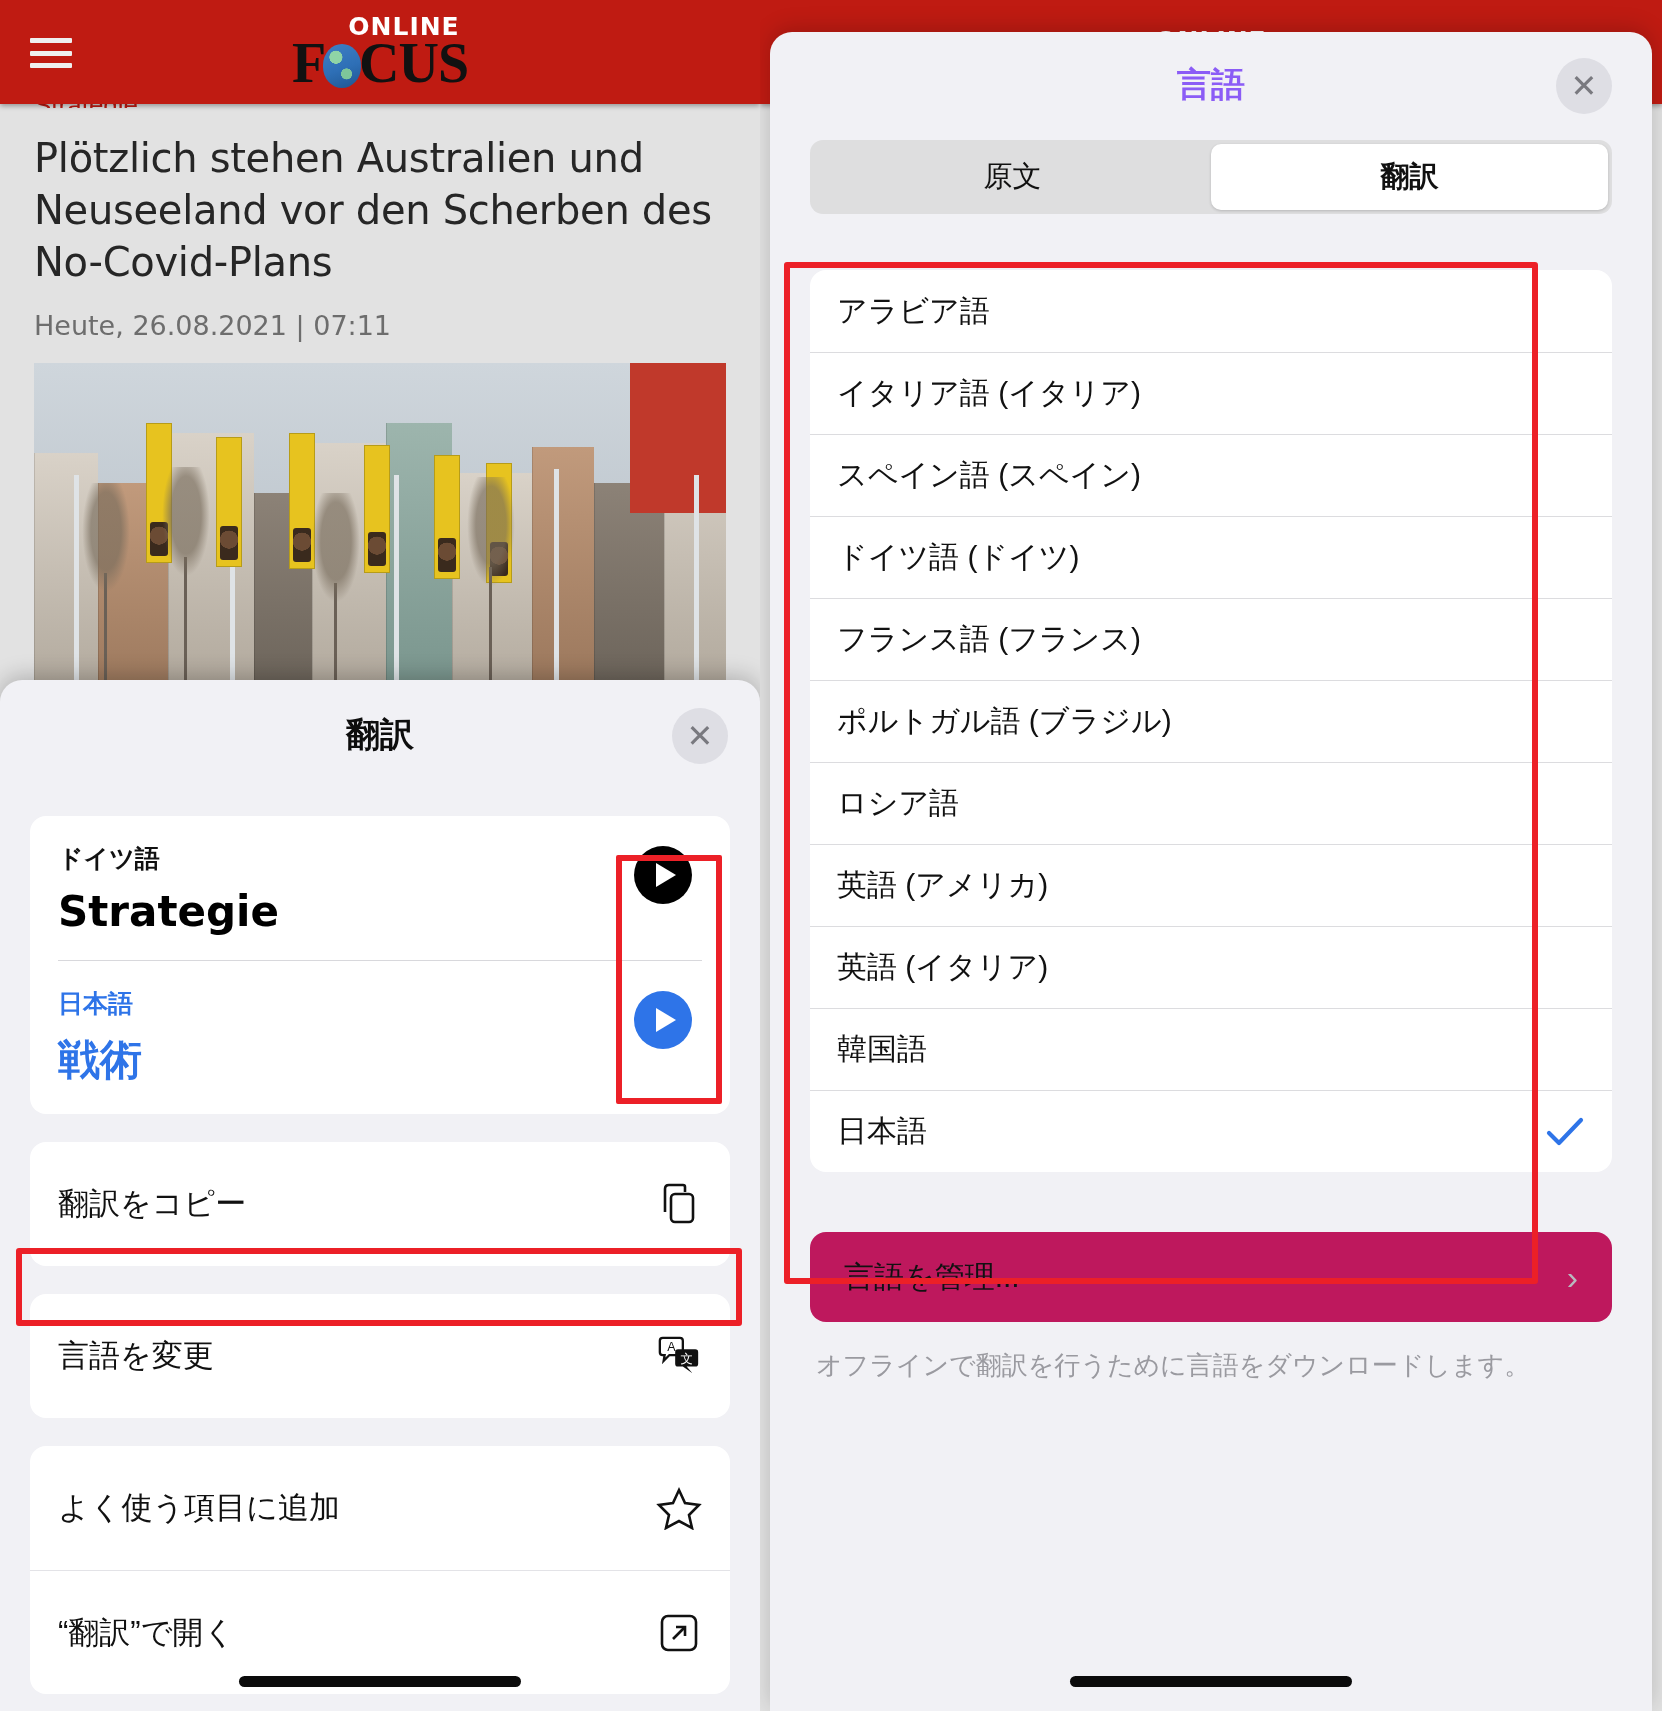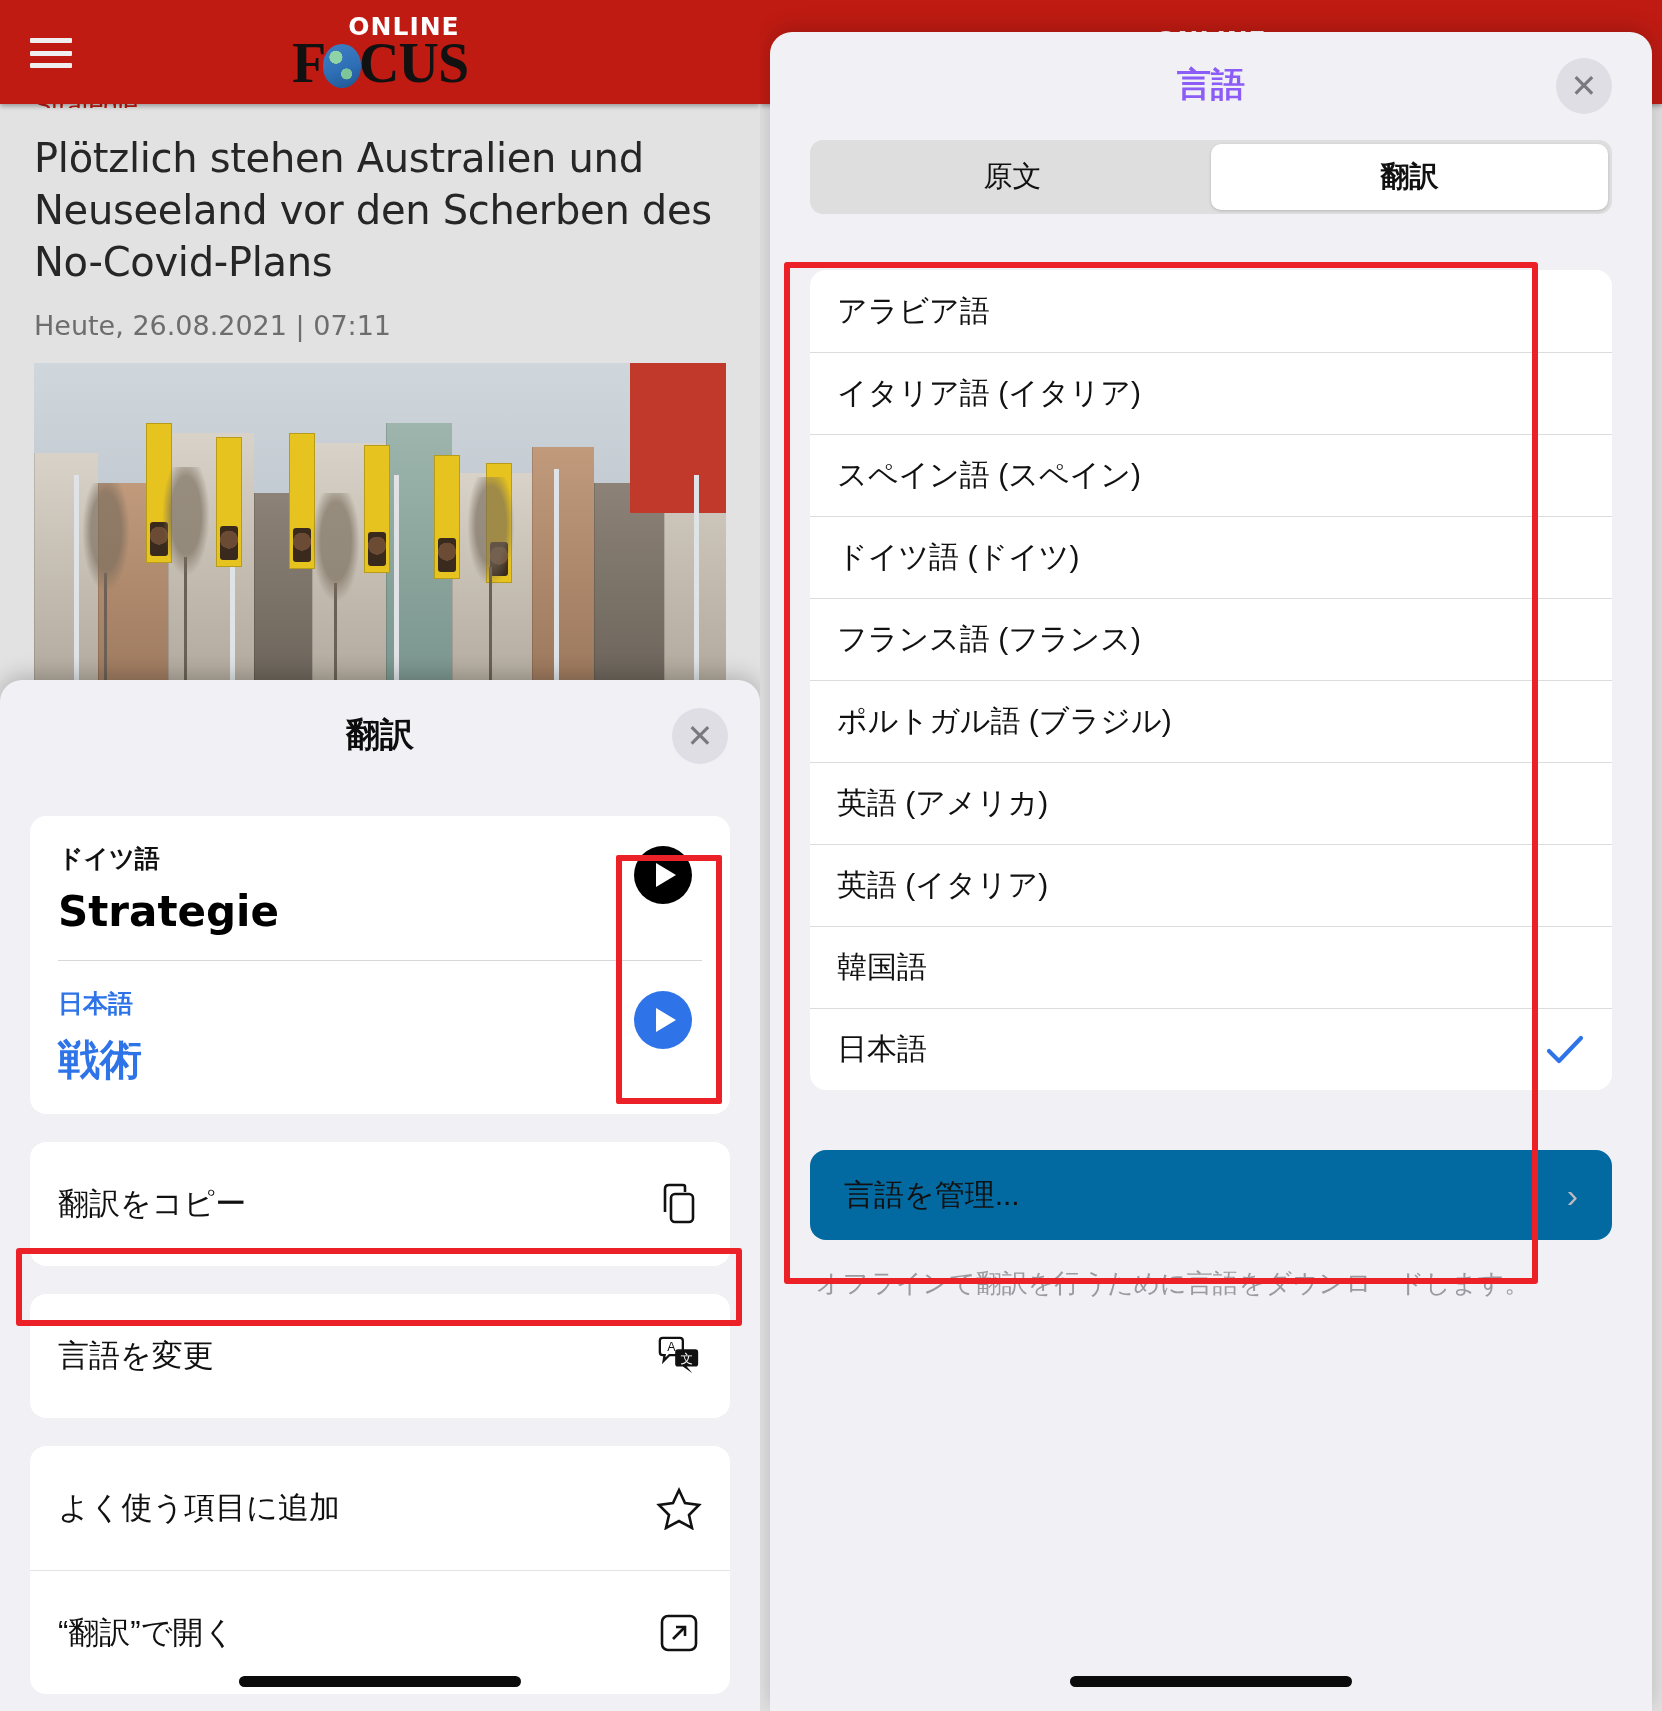--- a/index.html
+++ b/index.html
@@ -242,21 +242,21 @@
     width: 40px; height: 40px; color:#2e74e8;
     display:flex; align-items:center; justify-content:center;
   }
   .hl-langlist {
     position:absolute; left: 24px; top: 262px;
     width: 754px; height: 1022px;
     border: 6px solid #ec2027; border-radius: 3px;
     pointer-events:none; z-index: 9;
   }
   .manage-card {
-    background:#0369a1; border-radius: 16px; margin-top: 60px; overflow:hidden;
+    background:#be185d; border-radius: 16px; margin-top: 60px; overflow:hidden;
   }
   .manage-row {
     display:flex; align-items:center; justify-content:space-between;
     height: 90px; padding: 0 34px; cursor:pointer;
   }
   .manage-label { font-size: 30px; color:#111; }
   .chev { color:#b9b9bf; font-size: 34px; line-height:1; }
   .manage-note {
     margin-top: 26px; padding: 0 6px;
     font-size: 26px; color:#9a9aa0; line-height: 1.35;
@@ -426,20 +426,23 @@
         <div class="lang-row">
           <span class="lang-name">ドイツ語 (ドイツ)</span>
         </div>
         <div class="lang-row">
           <span class="lang-name">フランス語 (フランス)</span>
         </div>
         <div class="lang-row">
           <span class="lang-name">ポルトガル語 (ブラジル)</span>
         </div>
         <div class="lang-row">
+          <span class="lang-name">ロシア語</span>
+        </div>
+        <div class="lang-row">
           <span class="lang-name">英語 (アメリカ)</span>
         </div>
         <div class="lang-row">
           <span class="lang-name">英語 (イタリア)</span>
         </div>
         <div class="lang-row">
           <span class="lang-name">韓国語</span>
         </div>
         <div class="lang-row">
           <span class="lang-name">日本語</span>

